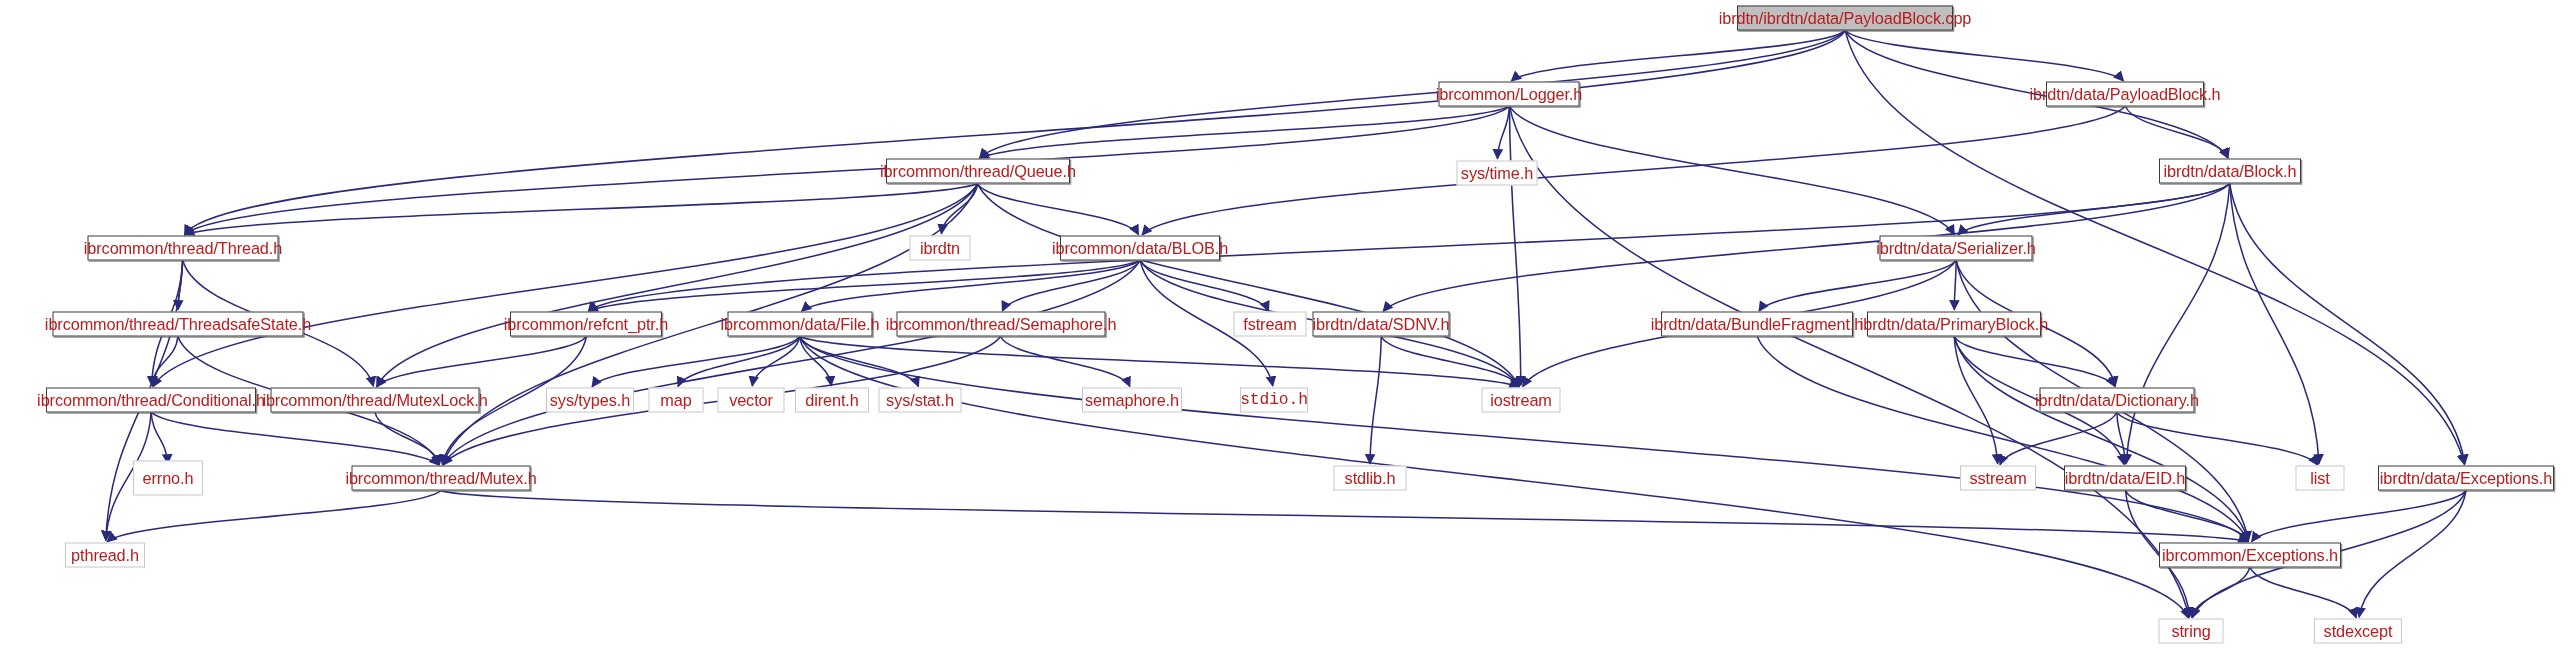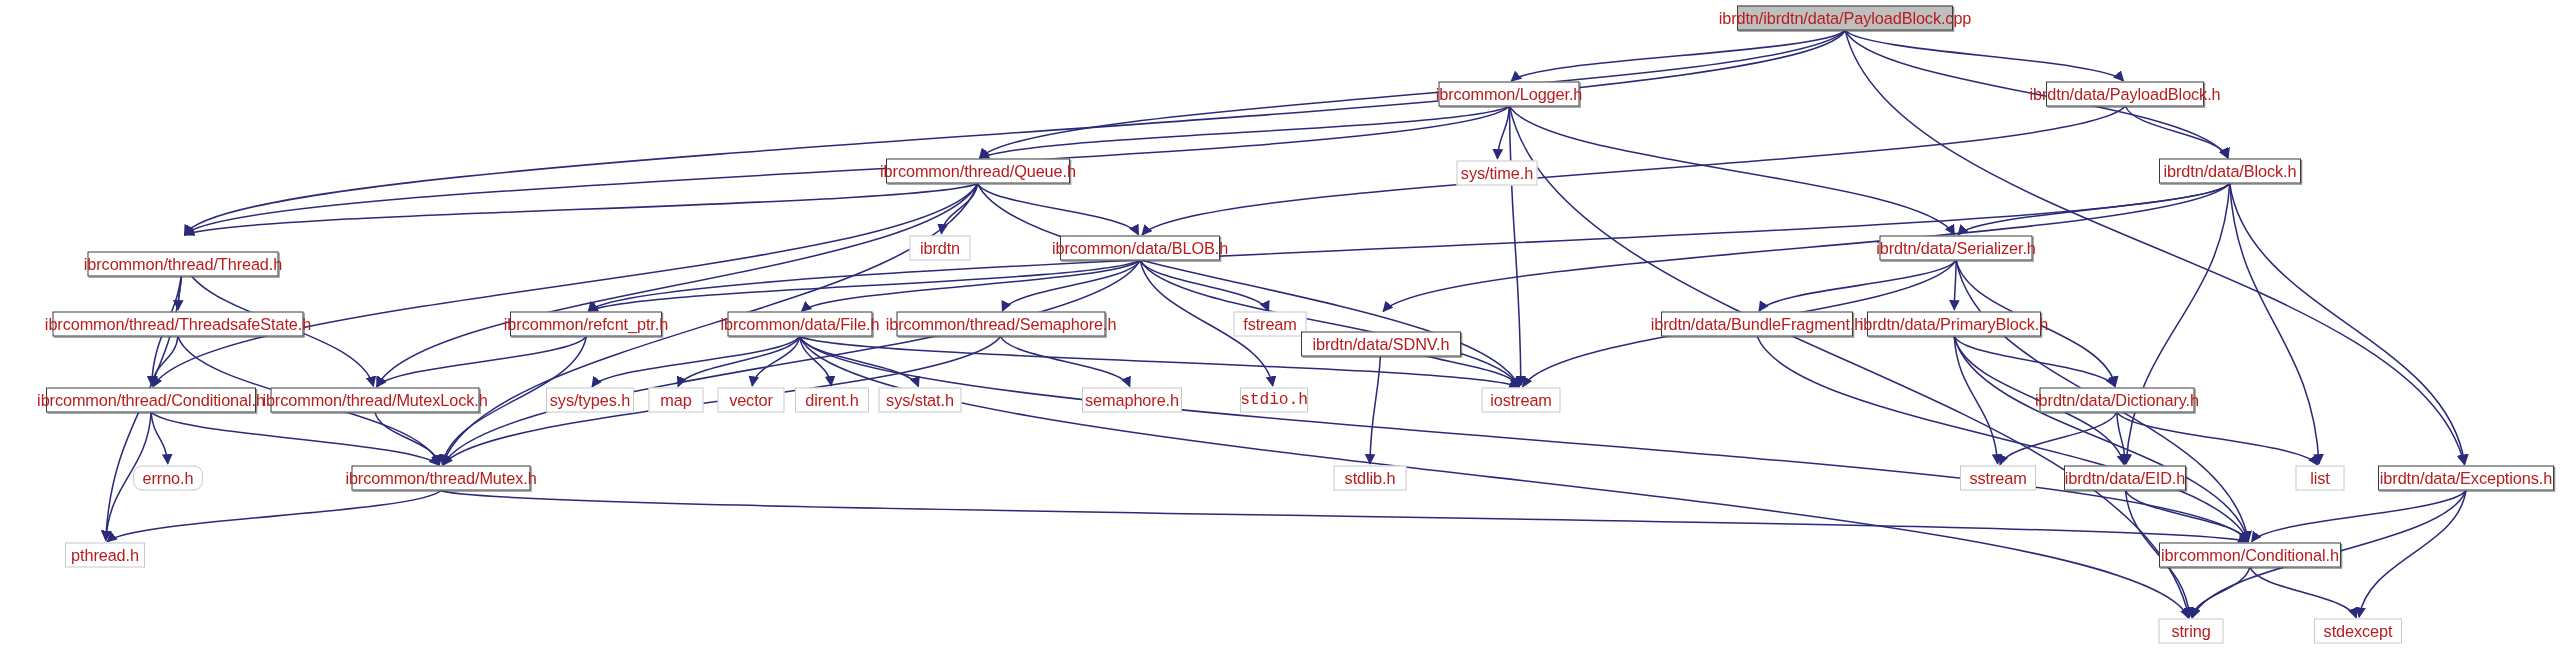--- a/index.html
+++ b/index.html
@@ -155,21 +155,21 @@
       </div>
       <div class="node system" style="left: 1497px; top: 173px; width: 81px; height: 25px;">
         <span>sys/time.h</span>
       </div>
       <div class="node local" style="left: 2230px; top: 171px; width: 142px; height: 25px;">
         <span>ibrdtn/data/Block.h</span>
       </div>
       <div class="node local" style="left: 978px; top: 171px; width: 184px; height: 25px;">
         <span>ibrcommon/thread/Queue.h</span>
       </div>
-      <div class="node local" style="left: 183px; top: 264px; width: 191px; height: 25px;">
+      <div class="node local" style="left: 183px; top: 248px; width: 191px; height: 25px;">
         <span>ibrcommon/thread/Thread.h</span>
       </div>
       <div class="node system" style="left: 940px; top: 248px; width: 61px; height: 25px;">
         <span>ibrdtn</span>
       </div>
       <div class="node local" style="left: 1140px; top: 248px; width: 160px; height: 25px;">
         <span>ibrcommon/data/BLOB.h</span>
       </div>
       <div class="node local" style="left: 1956px; top: 248px; width: 153px; height: 25px;">
         <span>ibrdtn/data/Serializer.h</span>
@@ -182,21 +182,21 @@
       </div>
       <div class="node local" style="left: 800px; top: 324px; width: 145px; height: 25px;">
         <span>ibrcommon/data/File.h</span>
       </div>
       <div class="node local" style="left: 1001px; top: 324px; width: 209px; height: 25px;">
         <span>ibrcommon/thread/Semaphore.h</span>
       </div>
       <div class="node system" style="left: 1270px; top: 324px; width: 73px; height: 25px;">
         <span>fstream</span>
       </div>
-      <div class="node local" style="left: 1381px; top: 324px; width: 160px; height: 25px; margin-top: 20px;">
+      <div class="node local" style="left: 1381px; top: 324px; width: 137px; height: 25px;">
         <span>ibrdtn/data/SDNV.h</span>
       </div>
       <div class="node local" style="left: 1757px; top: 324px; width: 192px; height: 25px;">
         <span>ibrdtn/data/BundleFragment.h</span>
       </div>
       <div class="node local" style="left: 1954px; top: 324px; width: 174px; height: 25px;">
         <span>ibrdtn/data/PrimaryBlock.h</span>
       </div>
       <div class="node local" style="left: 375px; top: 400px; width: 209px; height: 25px;">
         <span>ibrcommon/thread/MutexLock.h</span>
@@ -227,21 +227,21 @@
       </div>
       <div class="node system" style="left: 1521px; top: 400px; width: 79px; height: 25px;">
         <span>iostream</span>
       </div>
       <div class="node local" style="left: 2117px; top: 400px; width: 155px; height: 25px;">
         <span>ibrdtn/data/Dictionary.h</span>
       </div>
       <div class="node local" style="left: 441px; top: 478px; width: 179px; height: 25px;">
         <span>ibrcommon/thread/Mutex.h</span>
       </div>
-      <div class="node system" style="left: 168px; top: 478px; width: 70px; height: 25px; border-radius: 9px;">
+      <div class="node system" style="left: 168px; top: 478px; width: 70px; height: 35px;">
         <span>errno.h</span>
       </div>
       <div class="node system" style="left: 1370px; top: 478px; width: 73px; height: 25px;">
         <span>stdlib.h</span>
       </div>
       <div class="node system" style="left: 1998px; top: 478px; width: 76px; height: 25px;">
         <span>sstream</span>
       </div>
       <div class="node local" style="left: 2125px; top: 478px; width: 122px; height: 25px;">
         <span>ibrdtn/data/EID.h</span>
@@ -249,21 +249,21 @@
       <div class="node system" style="left: 2320px; top: 478px; width: 49px; height: 25px;">
         <span>list</span>
       </div>
       <div class="node local" style="left: 2466px; top: 478px; width: 176px; height: 25px;">
         <span>ibrdtn/data/Exceptions.h</span>
       </div>
       <div class="node system" style="left: 105px; top: 555px; width: 80px; height: 25px;">
         <span>pthread.h</span>
       </div>
       <div class="node local" style="left: 2250px; top: 555px; width: 182px; height: 25px;">
-        <span>ibrcommon/Conditional.h</span>
+        <span>ibrcommon/Exceptions.h</span>
       </div>
       <div class="node system" style="left: 2191px; top: 631px; width: 65px; height: 25px;">
         <span>string</span>
       </div>
       <div class="node system" style="left: 2358px; top: 631px; width: 88px; height: 25px;">
         <span>stdexcept</span>
       </div>
     </div>
 </div>
 

